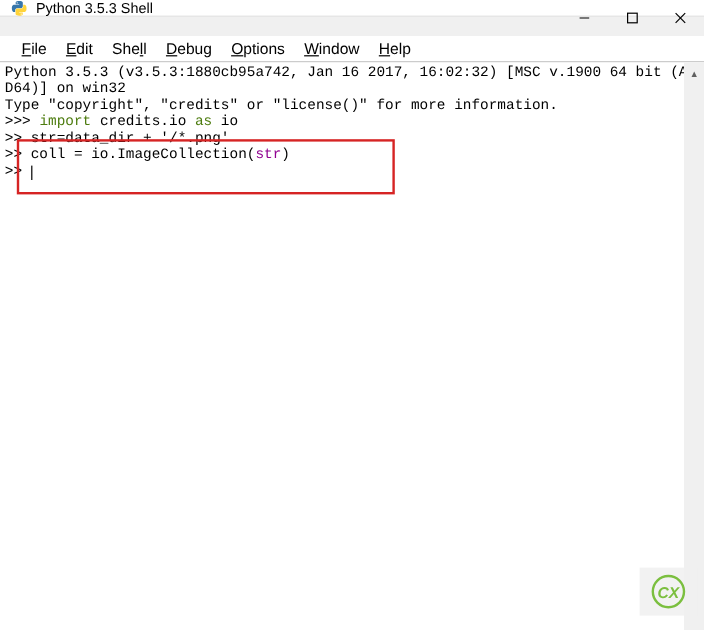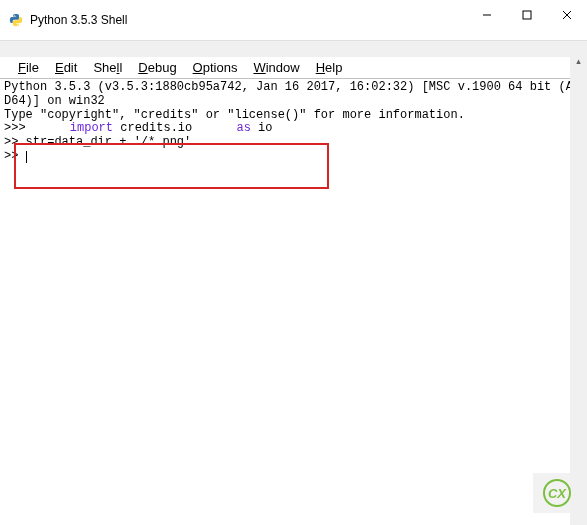--- a/index.html
+++ b/index.html
@@ -5,21 +5,21 @@
     * { margin: 0; padding: 0; box-sizing: border-box; }
     body {
       font-family: Arial, sans-serif;
       background: #f0f0f0;
       width: 587px;
       height: 525px;
       overflow: hidden;
       position: relative;
     }
     .titlebar {
-      height: 41px;
+      height: 14px;
       background: #ffffff;
       display: flex;
       align-items: center;
       border-bottom: 1px solid #e0e0e0;
     }
     .titlebar-icon {
       width: 16px;
       height: 16px;
       margin-left: 8px;
       margin-right: 6px;
@@ -67,21 +67,21 @@
       height: calc(525px - 52px);
       padding: 2px 4px;
       font-family: 'Courier New', monospace;
       font-size: 12px;
       line-height: 1.15;
       position: relative;
       overflow: hidden;
     }
     .line { white-space: pre-wrap; word-break: break-all; }
     .prompt { color: #000; }
-    .kw-orange { color: #6d28d9; margin-left: 37px; }
+    .kw-orange { color: #4d7c0f; }
     .kw-purple { color: #900090; }
     .highlight-box {
       position: absolute;
       border: 2px solid #d62424;
       left: 14px;
       top: 64px;
       width: 315px;
       height: 46px;
       pointer-events: none;
     }
@@ -182,20 +182,21 @@
   <span class="menu-item"><span class="underline">O</span>ptions</span>
   <span class="menu-item"><span class="underline">W</span>indow</span>
   <span class="menu-item"><span class="underline">H</span>elp</span>
 </div>
 
 <div class="content">
   <div class="line">Python 3.5.3 (v3.5.3:1880cb95a742, Jan 16 2017, 16:02:32) [MSC v.1900 64 bit (AMD64)] on win32</div>
   <div class="line">Type "copyright", "credits" or "license()" for more information.</div>
   <div class="line"><span class="prompt">&gt;&gt;&gt; </span><span class="kw-orange">import</span><span> credits.io </span><span class="kw-orange">as</span><span> io</span></div>
   <div class="line"><span class="prompt">&gt;&gt; </span><span>str=data_dir + '/*.png'</span></div>
+  <div class="line"><span class="prompt">&gt;&gt; </span><span>coll = io.ImageCollection(</span><span class="kw-purple">str</span><span>)</span></div>
   <div class="line"><span class="prompt">&gt;&gt; </span><span class="cursor"></span></div>
   <div class="highlight-box"></div>
 </div>
 
 <div class="scrollbar-v">
   <div class="scrollbar-arrow">▴</div>
 </div>
 
 <div class="watermark">
   <div class="watermark-logo">CX</div>

